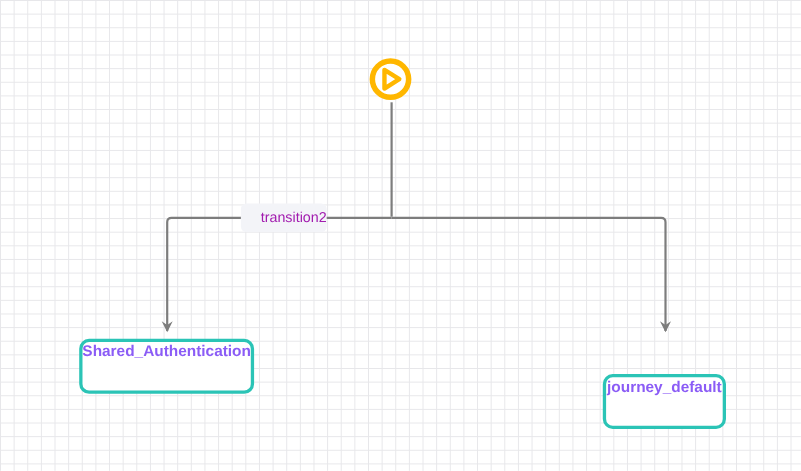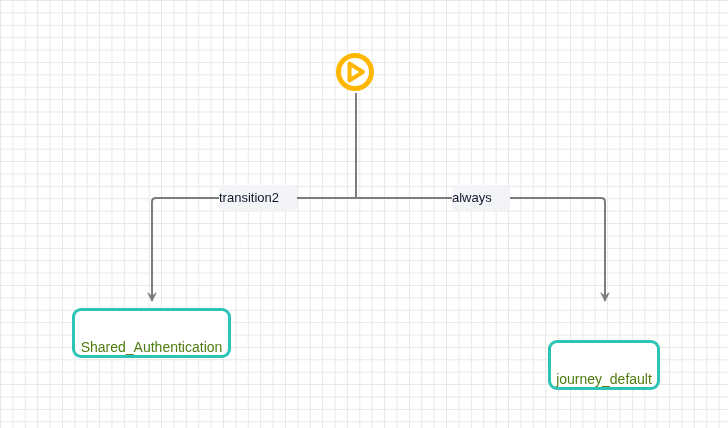--- a/index.html
+++ b/index.html
@@ -34,42 +34,42 @@
     left: 334px;
     top: 51px;
     width: 42px;
     height: 42px;
     cursor: pointer;
   }
   .edge-label {
     position: absolute;
     height: 26px;
     line-height: 26px;
-    text-align: left;
+    text-align: right;
     background: #f3f4f8;
     border-radius: 5px;
-    color: #0f172a;
+    color: #a21caf;
     font-size: 13px;
     cursor: pointer;
     user-select: none;
   }
   .edge-label.transition2 { left: 219px; top: 185px; width: 78px; }
   .edge-label.always      { left: 452px; top: 185px; width: 58px; }
   .node {
     position: absolute;
     box-sizing: border-box;
     background: #ffffff;
     border: 3px solid #2bc4b6;
     border-radius: 9px;
     display: flex;
-    align-items: flex-end;
+    align-items: flex-start;
     justify-content: center;
     font-size: 14px;
-    font-weight: normal;
-    color: #4d7c0f;
+    font-weight: bold;
+    color: #8b5cf6;
     white-space: nowrap;
     cursor: pointer;
   }
   .node.left  { left: 72px;  top: 308px; width: 159px; height: 50px; }
   .node.right { left: 548px; top: 308px; width: 112px; height: 50px; margin-top: 32px; }
 </style>
 </head>
 <body>
 
 <div class="canvas">
@@ -87,21 +87,20 @@
 
   <div class="start-node">
     <svg width="42" height="42" viewBox="0 0 42 42">
       <circle cx="21" cy="21" r="16.5" fill="#ffffff" stroke="#FFB700" stroke-width="5"></circle>
       <path d="M15.5 12.5 L29 21 L15.5 29.5 Z" fill="#ffffff" stroke="#FFB700" stroke-width="4" stroke-linejoin="round"></path>
     </svg>
   </div>
 
   <div class="edge-label transition2">transition2</div>
 
-  <div class="edge-label always">always</div>
 
   <div class="node left">
     <span>Shared_Authentication</span>
   </div>
 
   <div class="node right">
     <span>journey_default</span>
   </div>
 
 </div>

